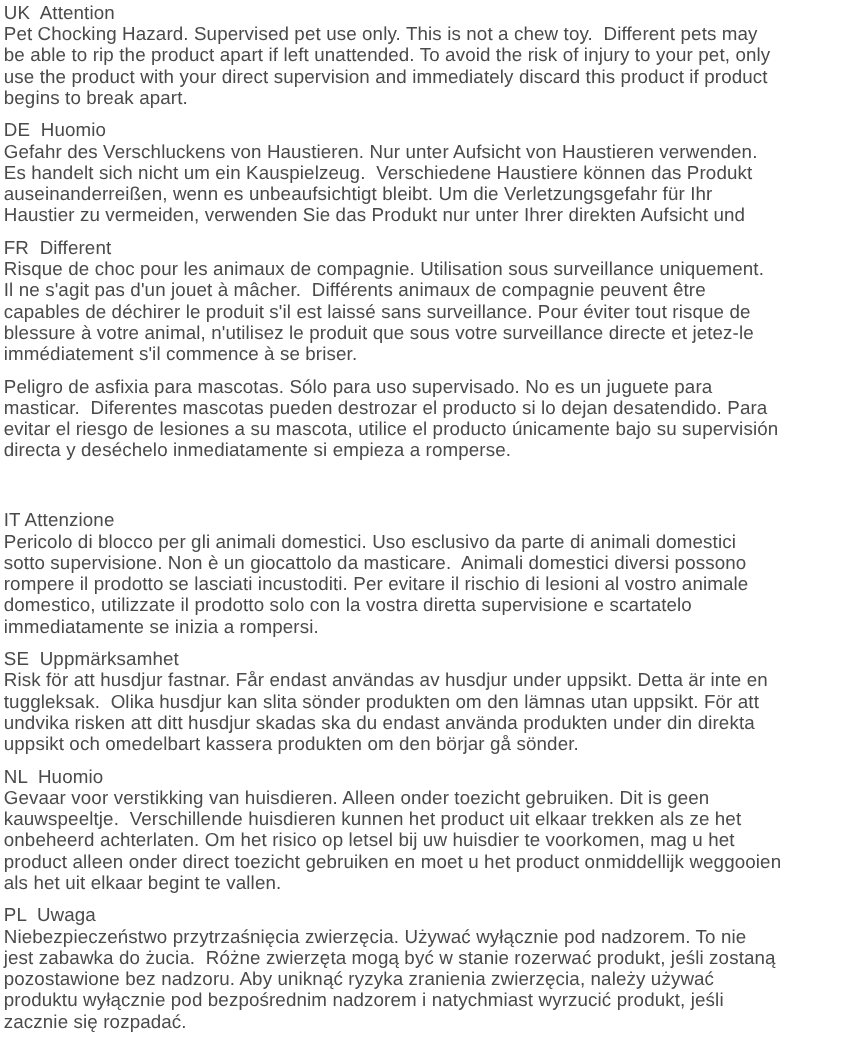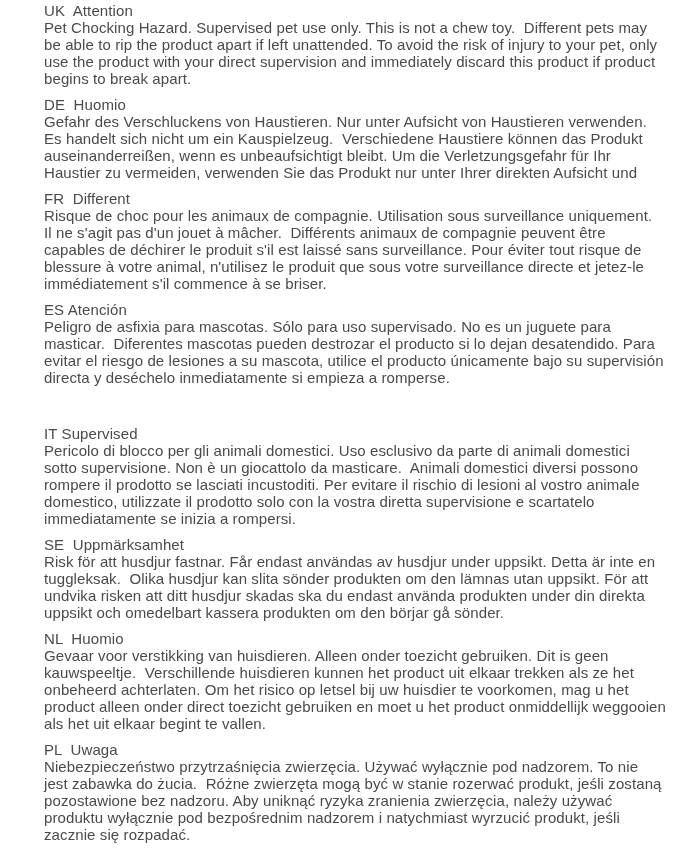--- a/index.html
+++ b/index.html
@@ -25,21 +25,20 @@
   }
   .sec {
     margin: 0 0 9px 0;
   }
   .sec.big-gap-above {
     margin-top: 39px;
   }
   .sec-heading,
   .sec-body {
     white-space: pre;   
-    margin-left: 41px;
   }
 </style>
 </head>
 <body style="background: rgb(255, 255, 255);">
 
 <main class="doc" style="color: rgb(74, 74, 74);">
 
   <section class="sec">
     <div class="sec-heading">UK  Attention</div>
     <div class="sec-body">Pet Chocking Hazard. Supervised pet use only. This is not a chew toy.  Different pets may
@@ -59,29 +58,28 @@
   <section class="sec">
     <div class="sec-heading">FR  Different</div>
     <div class="sec-body">Risque de choc pour les animaux de compagnie. Utilisation sous surveillance uniquement.
 Il ne s'agit pas d'un jouet à mâcher.  Différents animaux de compagnie peuvent être
 capables de déchirer le produit s'il est laissé sans surveillance. Pour éviter tout risque de
 blessure à votre animal, n'utilisez le produit que sous votre surveillance directe et jetez-le
 immédiatement s'il commence à se briser.</div>
   </section>
 
   <section class="sec">
-    <div class="sec-heading">ES Atención</div>
     <div class="sec-body">Peligro de asfixia para mascotas. Sólo para uso supervisado. No es un juguete para
 masticar.  Diferentes mascotas pueden destrozar el producto si lo dejan desatendido. Para
 evitar el riesgo de lesiones a su mascota, utilice el producto únicamente bajo su supervisión
 directa y deséchelo inmediatamente si empieza a romperse.</div>
   </section>
 
   <section class="sec big-gap-above">
-    <div class="sec-heading">IT Supervised</div>
+    <div class="sec-heading">IT Attenzione</div>
     <div class="sec-body">Pericolo di blocco per gli animali domestici. Uso esclusivo da parte di animali domestici
 sotto supervisione. Non è un giocattolo da masticare.  Animali domestici diversi possono
 rompere il prodotto se lasciati incustoditi. Per evitare il rischio di lesioni al vostro animale
 domestico, utilizzate il prodotto solo con la vostra diretta supervisione e scartatelo
 immediatamente se inizia a rompersi.</div>
   </section>
 
   <section class="sec">
     <div class="sec-heading">SE  Uppmärksamhet</div>
     <div class="sec-body">Risk för att husdjur fastnar. Får endast användas av husdjur under uppsikt. Detta är inte en

